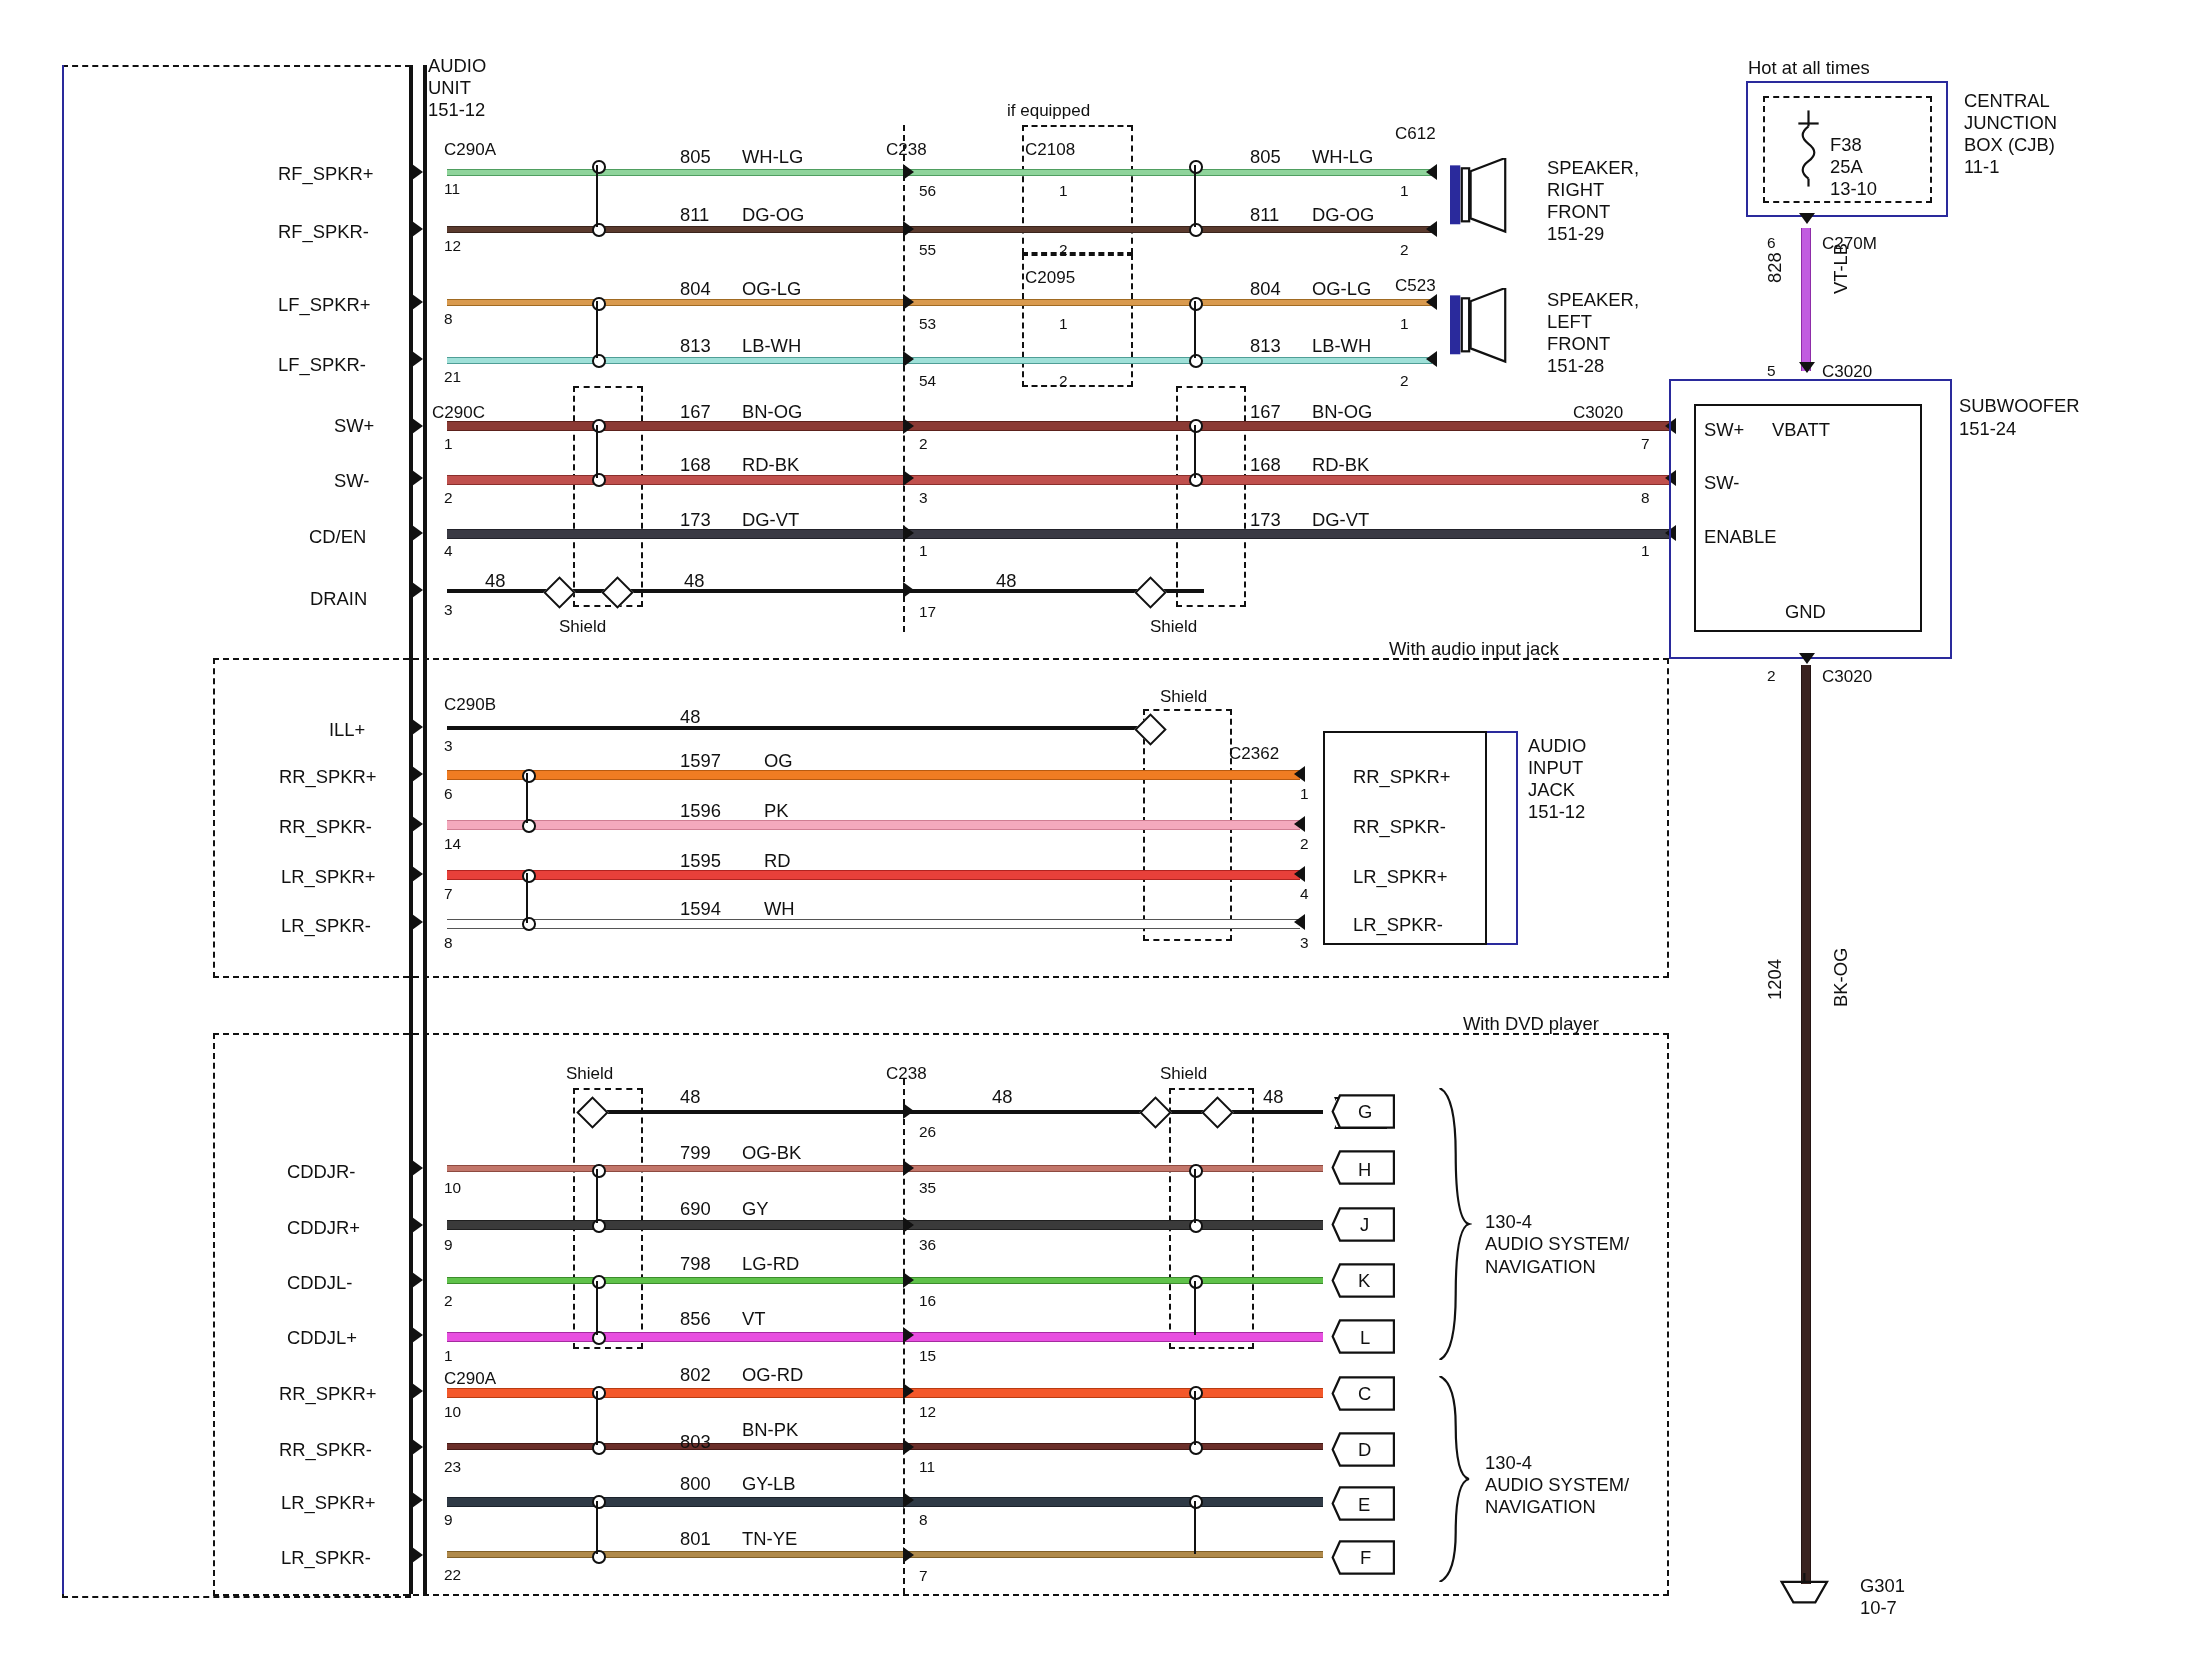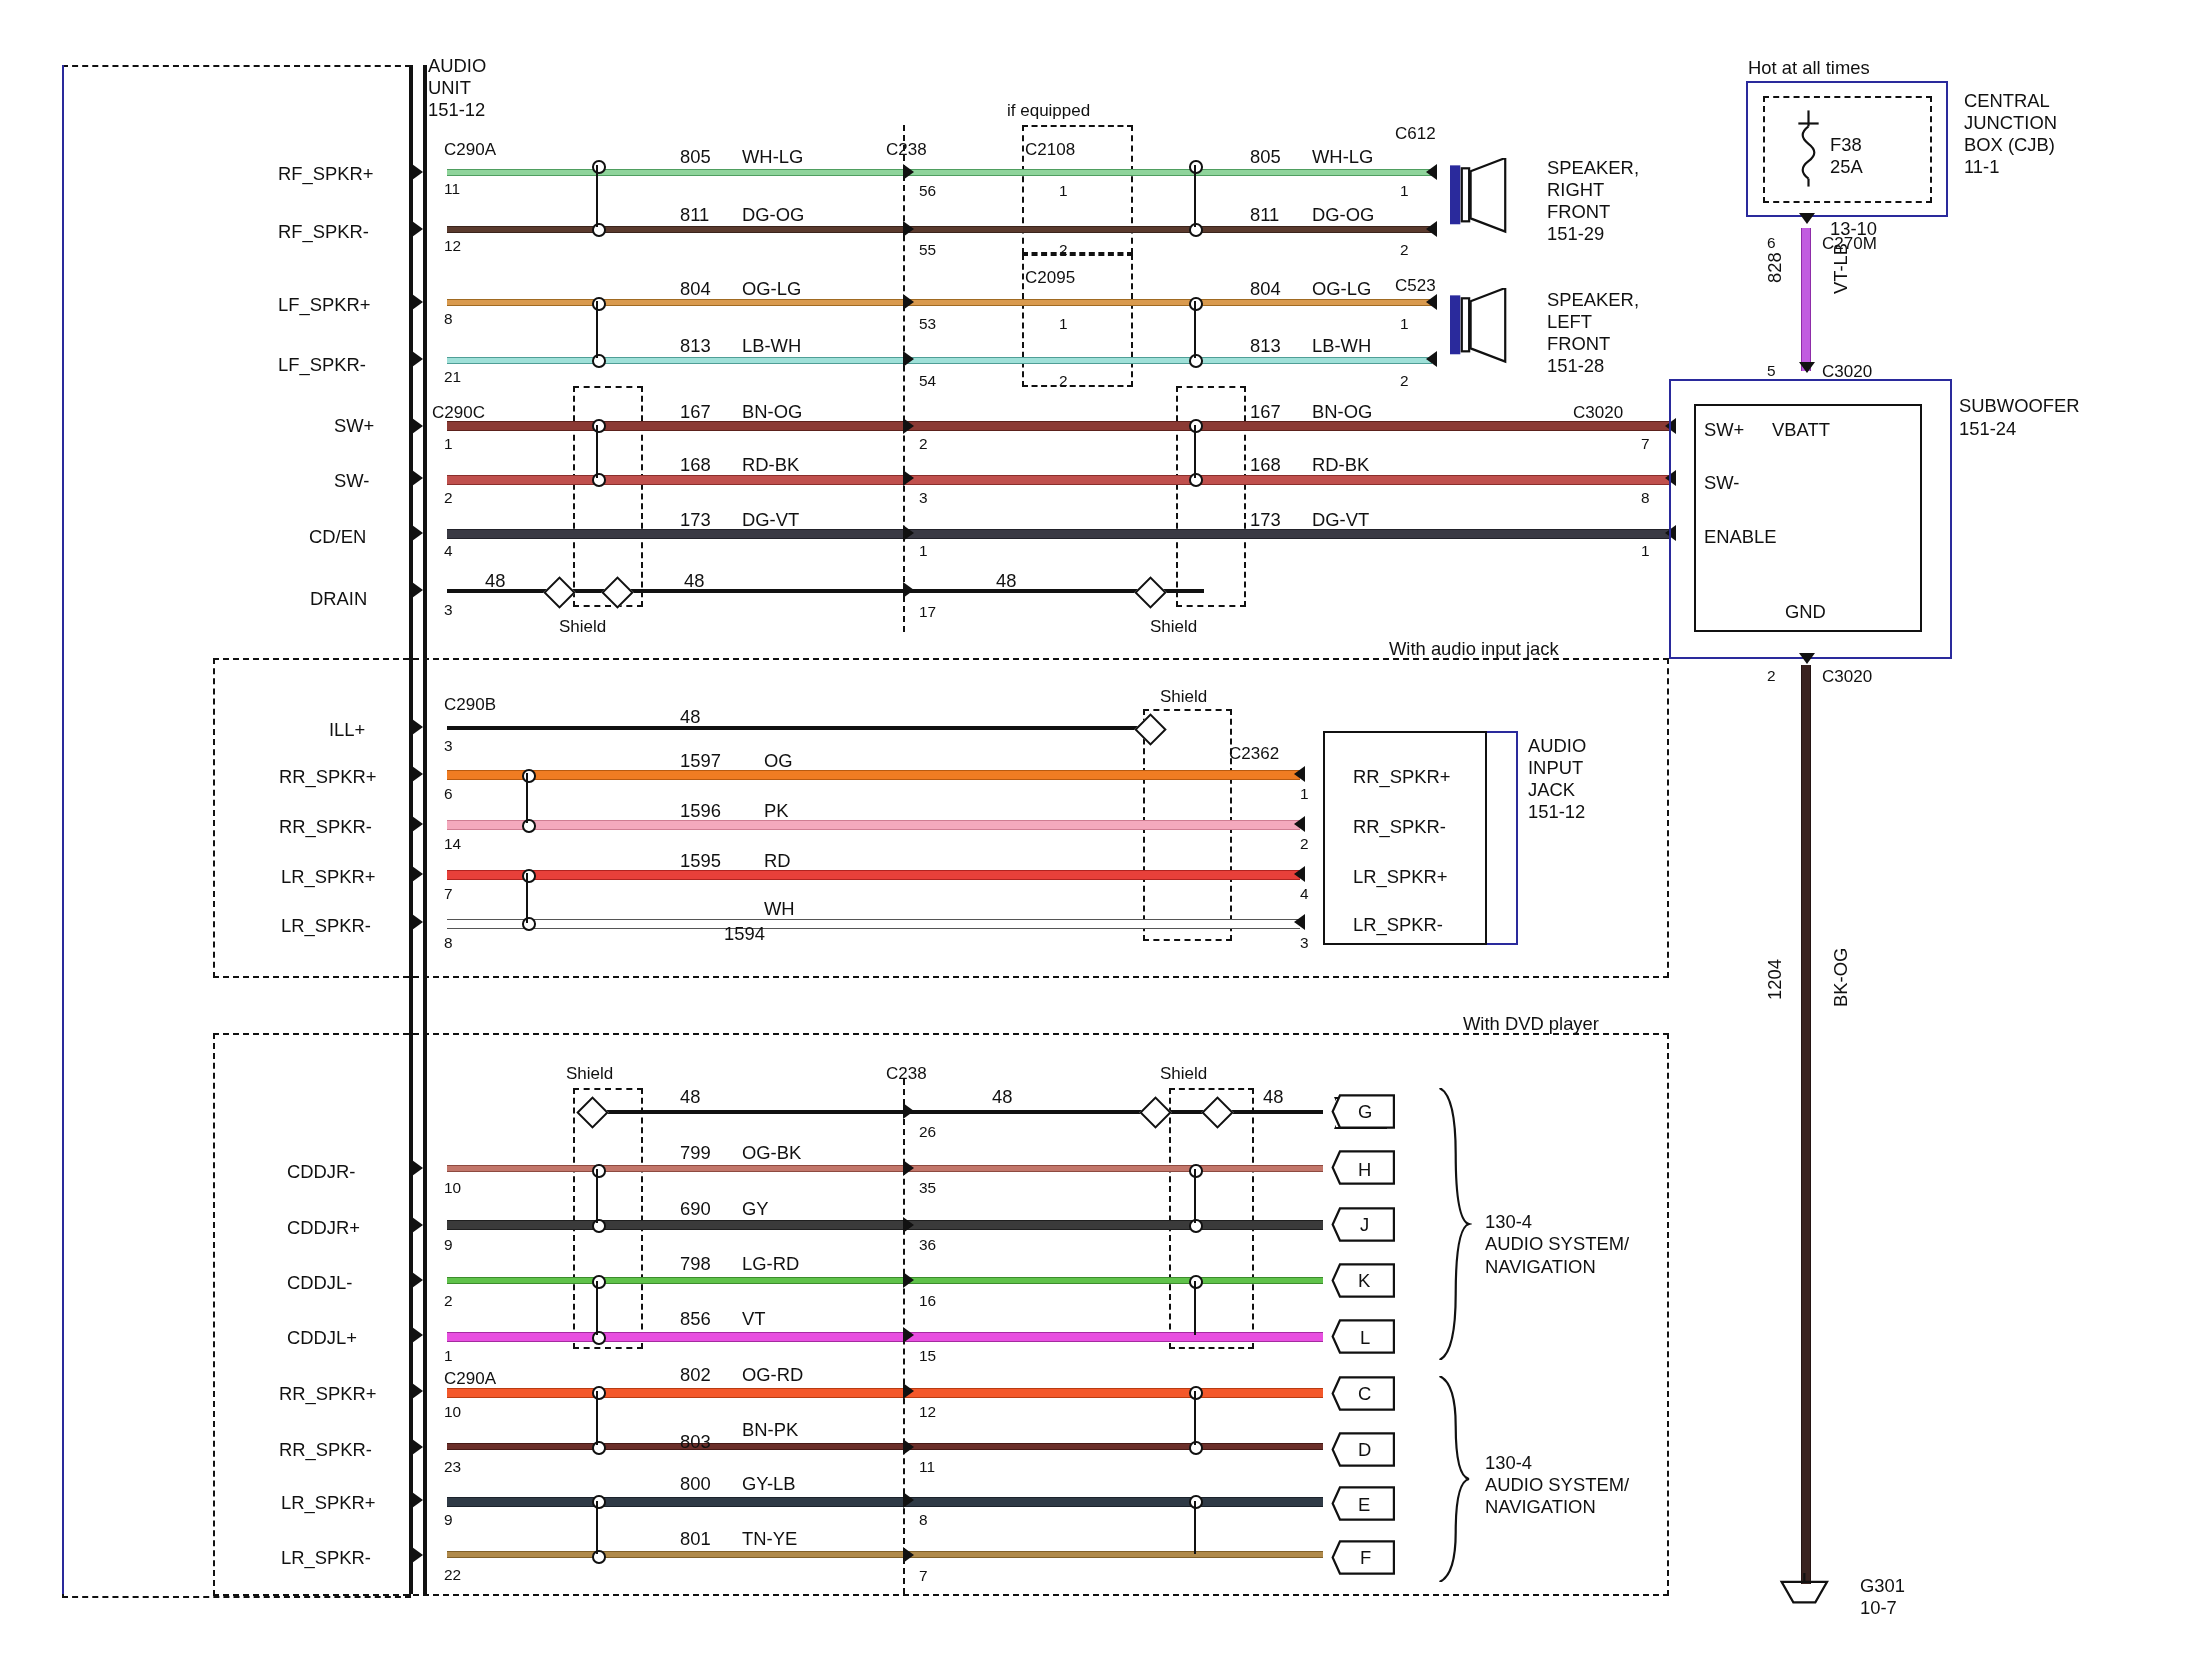--- a/index.html
+++ b/index.html
@@ -226,21 +226,21 @@
   <div class="solidbox" style="left:1746px;top:81px;width:198px;height:132px;"></div>
   <div class="dashbox" style="left:1763px;top:96px;width:165px;height:103px;"></div>
   <svg class="abs" style="left:1794px;top:110px;" width="29" height="77" viewBox="0 0 40 105">
     <line x1="20" y1="0" x2="20" y2="22" stroke="#111" stroke-width="3"></line>
     <path d="M20 22 q-16 12 0 24 q16 12 0 24 q-16 12 0 24" stroke="#111" stroke-width="3" fill="none"></path>
     <line x1="20" y1="94" x2="20" y2="105" stroke="#111" stroke-width="3"></line>
     <line x1="6" y1="18" x2="34" y2="18" stroke="#111" stroke-width="3"></line>
   </svg>
   <div class="txt t18" style="left:1830px;top:134px;">F38</div>
   <div class="txt t18" style="left:1830px;top:156px;">25A</div>
-  <div class="txt t18" style="left:1830px;top:178px;margin-top:40px;">13-10</div>
+  <div class="txt t18" style="left:1830px;top:178px;">13-10</div>
   <div class="txt t18" style="left:1964px;top:90px;text-align:right;">CENTRAL</div>
   <div class="txt t18" style="left:1964px;top:112px;">JUNCTION</div>
   <div class="txt t18" style="left:1964px;top:134px;">BOX (CJB)</div>
   <div class="txt t18" style="left:1964px;top:156px;">11-1</div>
 
   <div class="conn" style="left:1799px;top:213px;border-top:none;border-bottom:none;border-left:8px solid transparent;border-right:8px solid transparent;border-top:11.8px solid #111;width:0;height:0;"></div>
   <div class="txt t14" style="left:1767px;top:234px;">6</div>
   <div class="txt t16" style="left:1822px;top:234px;">C270M</div>
   <div class="wire" style="left:1801px;top:228px;width:8px;height:143px;background:#c15ce0;border-left:1.5px solid #8e2ca8;border-right:1.5px solid #8e2ca8;"></div>
   <div class="txt t18" style="left:1764px;top:283px;transform:rotate(-90deg);transform-origin:left top;">828</div>
@@ -300,21 +300,21 @@
   <div class="wire thick" style="left:447px;top:870px;width:853px;background:#e8403a;border-top:1.5px solid #b02420;border-bottom:1.5px solid #b02420;"></div>
   <div class="txt t18" style="left:680px;top:850px;">1595</div>
   <div class="txt t18" style="left:764px;top:850px;">RD</div>
   <div class="conn rev" style="left:1294px;top:866px;"></div>
   <div class="splice" style="left:522px;top:869px;"></div>
 
   <div class="txt t18" style="left:281px;top:915px;">LR_SPKR-</div>
   <div class="conn" style="left:412px;top:914px;"></div>
   <div class="txt t14" style="left:444px;top:934px;">8</div>
   <div class="wire thick" style="left:447px;top:919px;width:853px;background:#ffffff;border-top:1.5px solid #555;border-bottom:1.5px solid #555;"></div>
-  <div class="txt t18" style="left:680px;top:923px;margin-left:44px;">1594</div>
+  <div class="txt t18" style="left:680px;top:898px;">1594</div>
   <div class="txt t18" style="left:764px;top:898px;">WH</div>
   <div class="conn rev" style="left:1294px;top:914px;"></div>
   <div class="splice" style="left:522px;top:917px;"></div>
   <div class="bline vl" style="left:526px;top:873px;height:50px;"></div>
 
   <div class="solidbox" style="left:1323px;top:731px;width:191px;height:210px;"></div>
   <div class="blackbox" style="left:1323px;top:731px;width:160px;height:210px;"></div>
   <div class="txt t16" style="left:1229px;top:744px;">C2362</div>
   <div class="txt t18" style="left:1353px;top:766px;">RR_SPKR+</div>
   <div class="txt t14" style="left:1300px;top:785px;">1</div>

